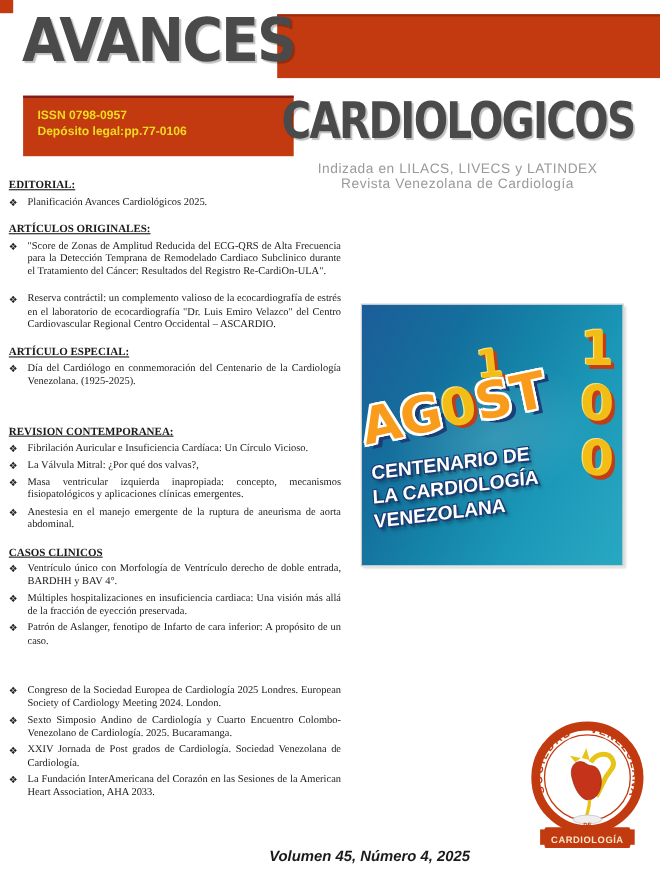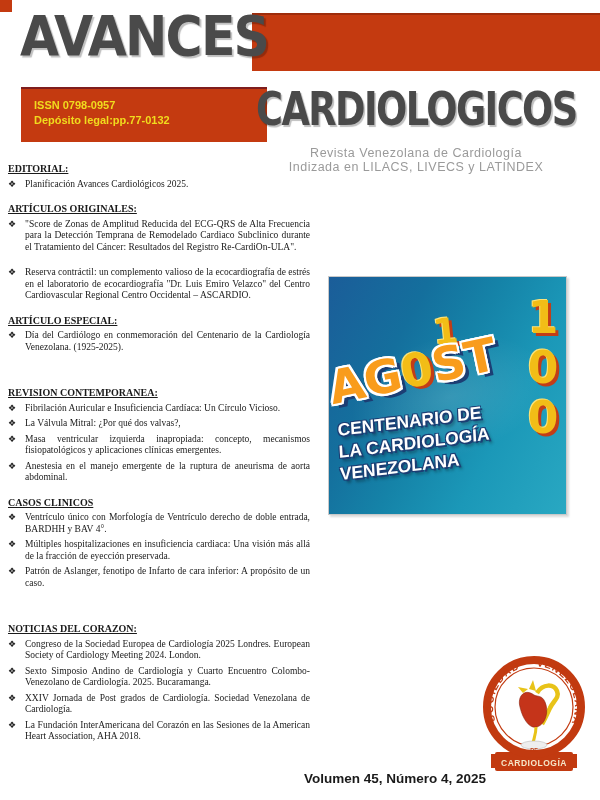--- a/index.html
+++ b/index.html
@@ -25,21 +25,21 @@
   .toc{left:8px;top:163px;width:302px;font-size:9.5px;line-height:11.5px;}
   .sec{margin-bottom:13px;font-family:Liberation Serif, serif;}
   .sec.mt-lg{margin-top:34px;}
   .sec h3{margin:0 0 4px 0;font-size:10px;font-weight:bold;text-decoration:underline;}
   .item{display:flex;margin-bottom:4px;}
   .item.gap-lg{margin-bottom:14px;}
   .blt{flex:0 0 17px;font-size:9px;line-height:11.5px;color:#222;}
   .itx{flex:1;text-align:justify;}
 
   
-  .volume-line{left:186px;top:771px;width:300px;text-align:right;font-weight:bold;font-size:13.5px;}
+  .volume-line{left:186px;top:771px;width:300px;text-align:center;font-weight:bold;font-size:13.5px;font-style:italic;}
 
   
   .poster{left:328px;top:276px;width:237px;height:237px;overflow:hidden;
       background:linear-gradient(118deg,#1b5d99 0%,#146f9d 28%,#1583a8 48%,#1b98b8 70%,#29a8c2 100%);
       border:1px solid #c9c9c9;box-shadow:2px 2px 2px rgba(0,0,0,.15);}
   .poster .sheen{position:absolute;left:20px;top:60px;width:200px;height:120px;border-radius:50%;
       background:radial-gradient(closest-side,rgba(255,255,255,.14),rgba(255,255,255,0));transform:rotate(-15deg);}
   .pword{position:absolute;left:6px;top:84px;transform:rotate(-12deg);transform-origin:left bottom;
       font-family:"DejaVu Sans",sans-serif;font-weight:bold;font-size:46px;white-space:nowrap;}
   .pword .orange{color:#f99c1c;
@@ -59,27 +59,27 @@
 </style>
 </head>
 <body>
 
 <div class="abs corner-mark"></div>
 <div class="abs redbar-top"></div>
 <div class="abs title-avances">AVANCES</div>
 <div class="abs issn-block">
   <div class="issn-text">
     <div>ISSN 0798-0957</div>
-    <div>Depósito legal:pp.77-0132</div>
+    <div>Depósito legal:pp.77-0106</div>
   </div>
 </div>
 <div class="abs title-cardio">CARDIOLOGICOS</div>
 <div class="abs tagline">
+  <div>Indizada en LILACS, LIVECS y LATINDEX</div>
   <div>Revista Venezolana de Cardiología</div>
-  <div>Indizada en LILACS, LIVECS y LATINDEX</div>
 </div>
 
 <div class="abs toc">
 
   <div class="sec">
     <h3>EDITORIAL:</h3>
     <div class="item">
       <span class="blt">❖</span>
       <div class="itx">Planificación Avances Cardiológicos 2025.</div>
     </div>
@@ -135,36 +135,35 @@
       <span class="blt">❖</span>
       <div class="itx">Múltiples hospitalizaciones en insuficiencia cardiaca: Una visión más allá de la fracción de eyección preservada.</div>
     </div>
     <div class="item">
       <span class="blt">❖</span>
       <div class="itx">Patrón de Aslanger, fenotipo de Infarto de cara inferior: A propósito de un caso.</div>
     </div>
   </div>
 
   <div class="sec mt-lg">
-    <h3>NOTICIAS DEL CORAZON:</h3>
     <div class="item">
       <span class="blt">❖</span>
       <div class="itx">Congreso de la Sociedad Europea de Cardiología 2025 Londres. European Society of Cardiology Meeting 2024. London.</div>
     </div>
     <div class="item">
       <span class="blt">❖</span>
       <div class="itx">Sexto Simposio Andino de Cardiología y Cuarto Encuentro Colombo-Venezolano de Cardiología. 2025. Bucaramanga.</div>
     </div>
     <div class="item">
       <span class="blt">❖</span>
       <div class="itx">XXIV Jornada de Post grados de Cardiología. Sociedad Venezolana de Cardiología.</div>
     </div>
     <div class="item">
       <span class="blt">❖</span>
-      <div class="itx">La Fundación InterAmericana del Corazón en las Sesiones de la American Heart Association, AHA 2018.</div>
+      <div class="itx">La Fundación InterAmericana del Corazón en las Sesiones de la American Heart Association, AHA 2033.</div>
     </div>
   </div>
 </div>
 
 <div class="abs poster">
   <div class="sheen"></div>
   <div class="digit-top gold">1</div>
   <div class="pword">
     <span class="orange">AG</span><span class="gold">0</span><span class="orange">ST</span>
   </div>

